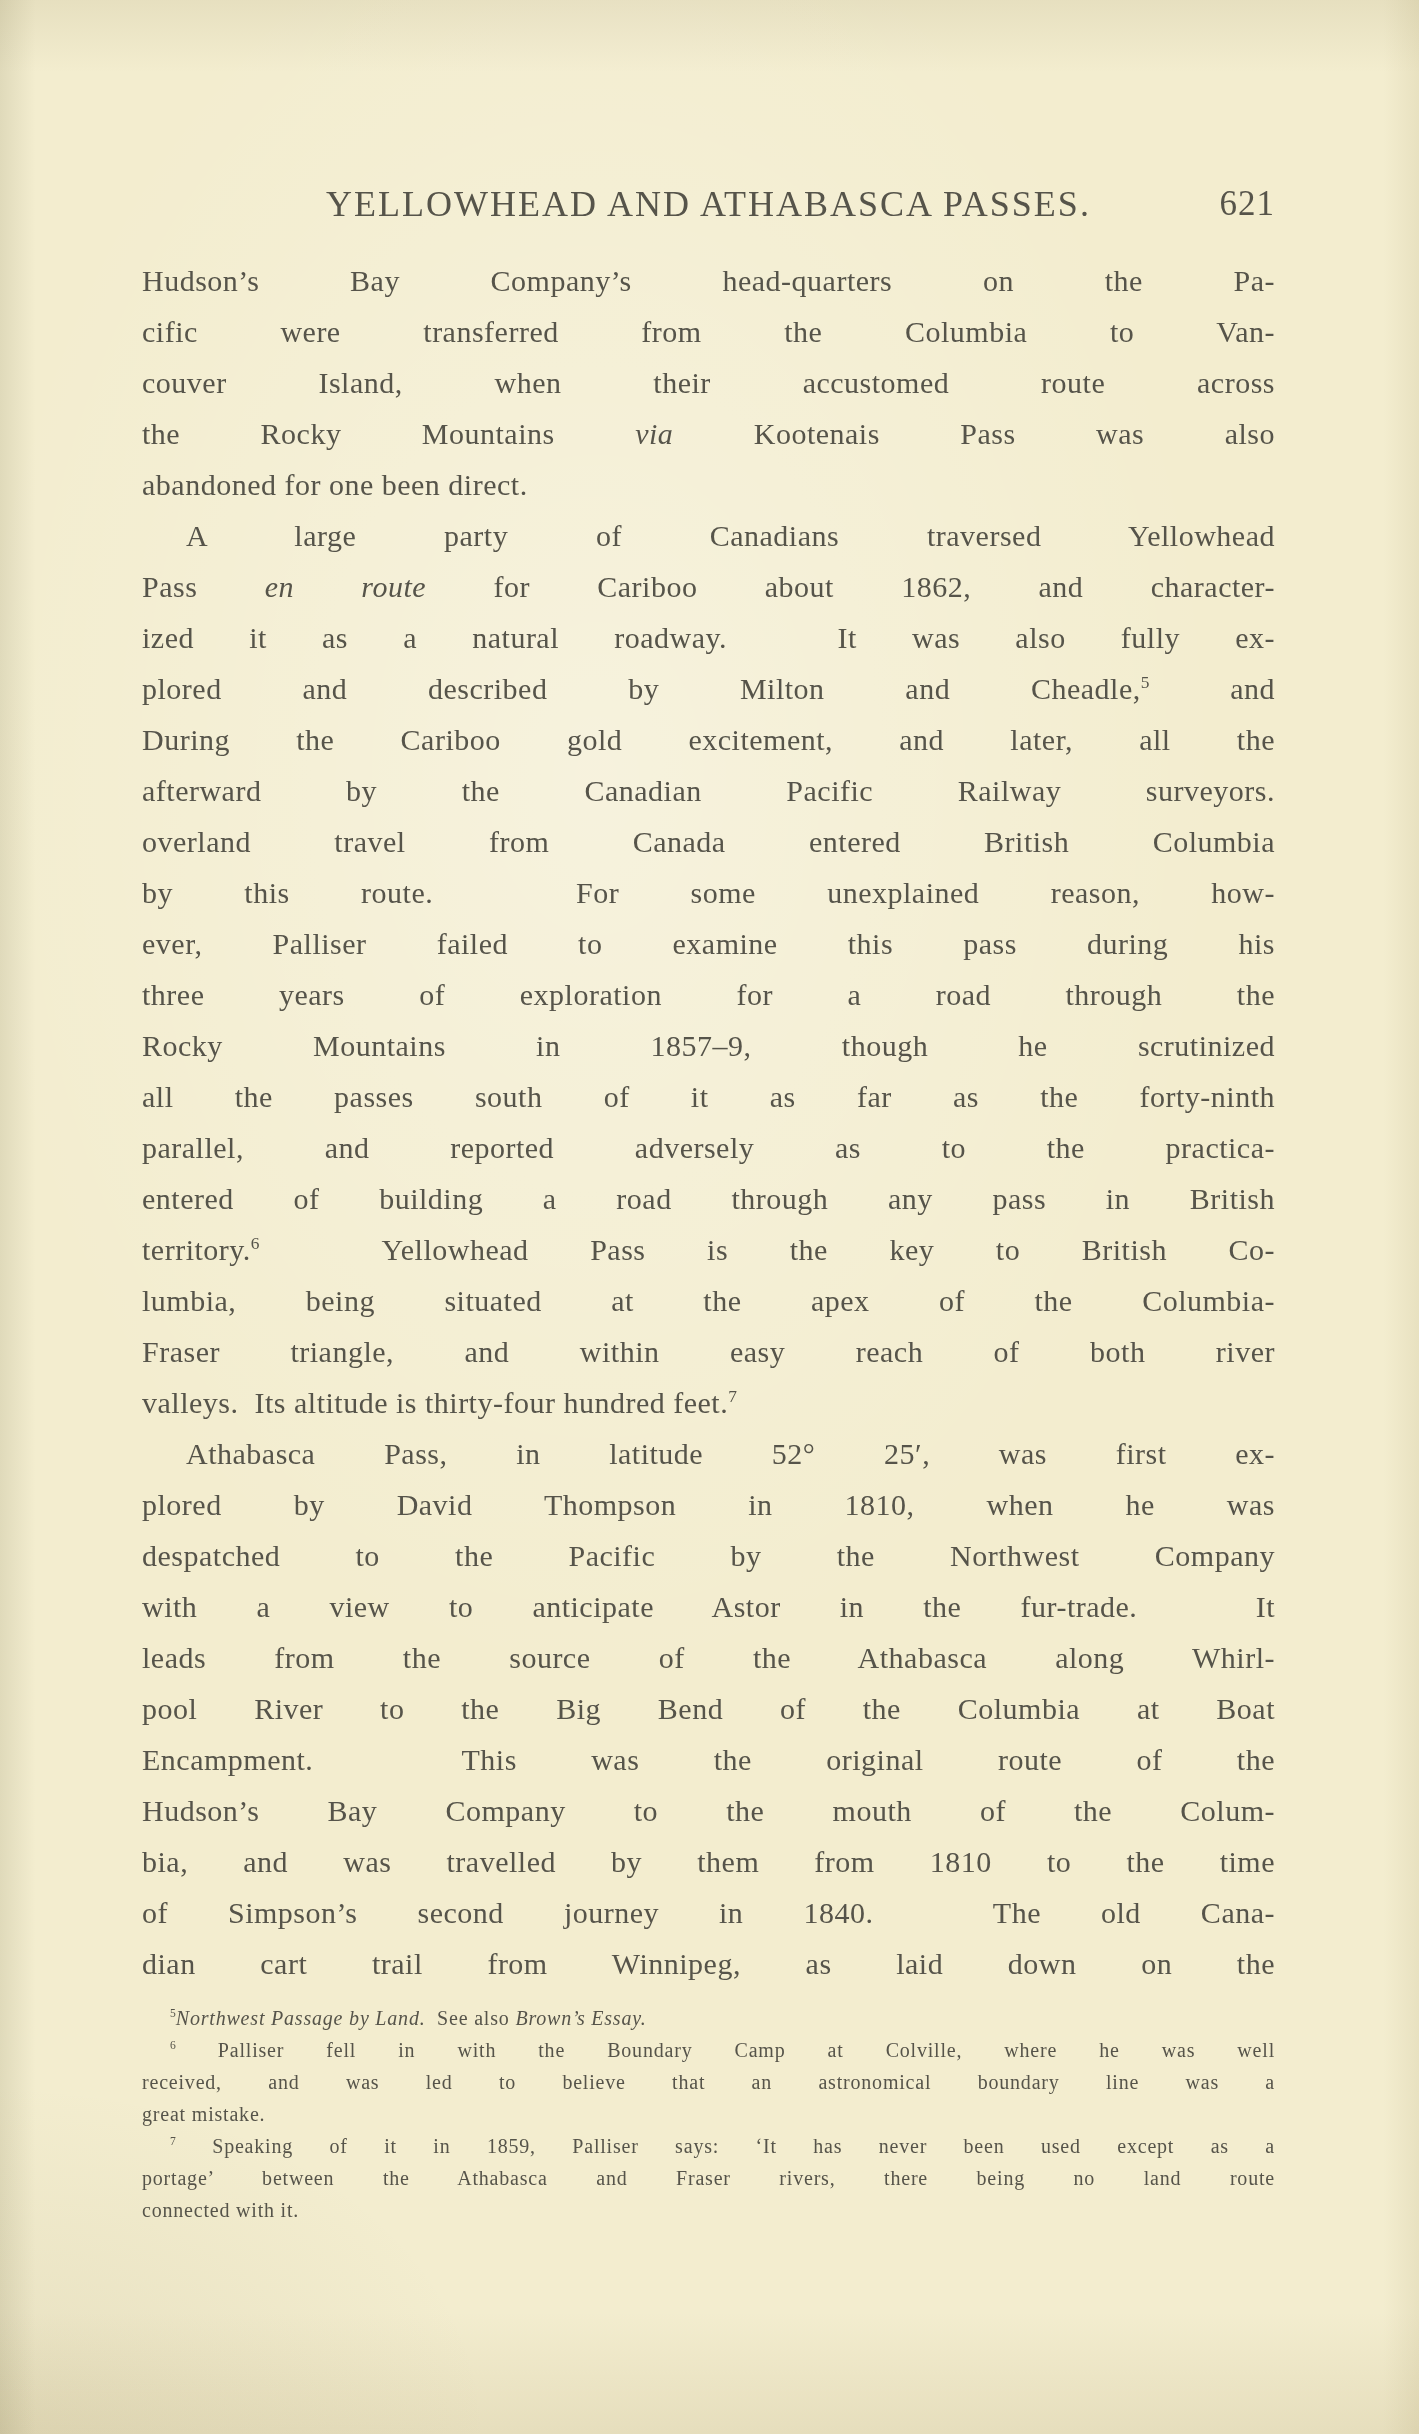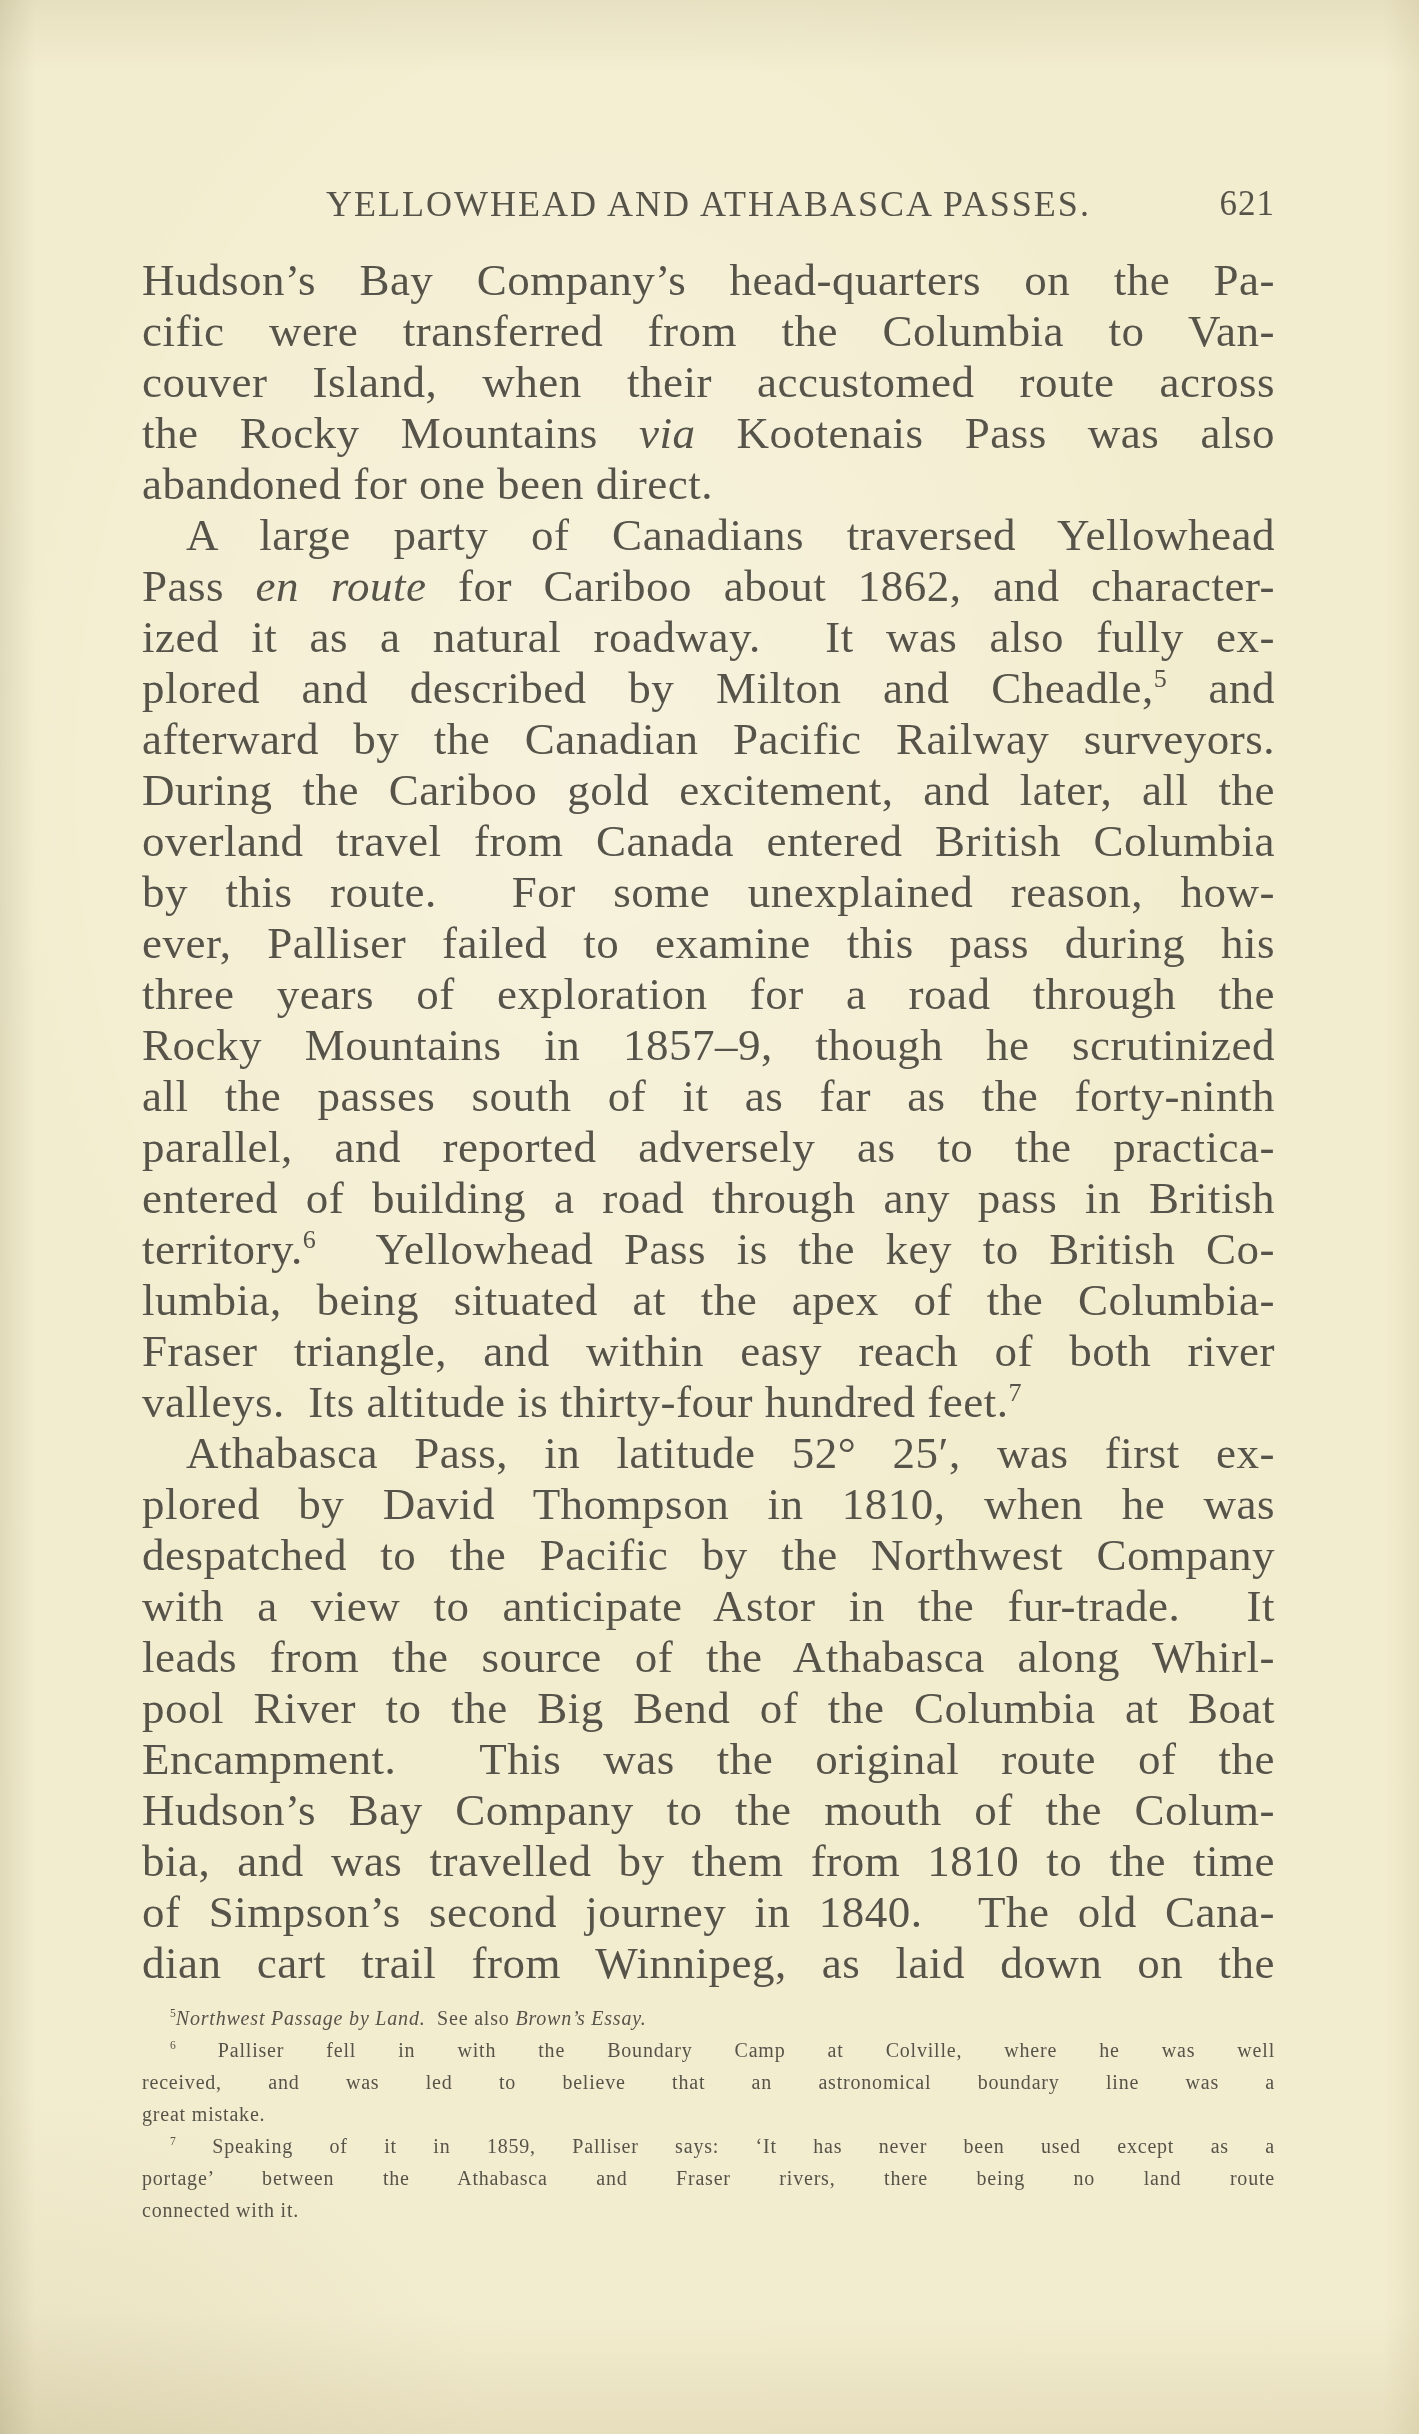--- a/index.html
+++ b/index.html
@@ -24,21 +24,21 @@
     text-align:center;
     font-size:36px;letter-spacing:2px;
     white-space:nowrap;
   }
   .page-number{
     position:absolute;right:0;top:1px;
     font-size:35px;letter-spacing:1px;
   }
   .body-text{
     position:absolute;left:142px;top:255px;width:1133px;
-    font-size:45px;line-height:51px;letter-spacing:0.5px;
+    font-size:30px;line-height:51px;letter-spacing:0.5px;
   }
   .footnotes{
     position:absolute;left:142px;top:2002px;width:1133px;
     font-size:20px;line-height:32px;letter-spacing:0.8px;
   }
   .line{
     text-align:justify;
     -moz-text-align-last:justify;
     text-align-last:justify;
     height:51px;overflow:hidden;
@@ -70,22 +70,22 @@
   <div class="body-text" id="body-lines">
       <div class="line"><span>Hudson’s Bay Company’s head-quarters on the Pa-</span></div>
       <div class="line"><span>cific were transferred from the Columbia to Van-</span></div>
       <div class="line"><span>couver Island, when their accustomed route across</span></div>
       <div class="line"><span>the Rocky Mountains </span><span class="it">via</span><span> Kootenais Pass was also</span></div>
       <div class="line nj"><span>abandoned for one been direct.</span></div>
       <div class="line ind"><span>A large party of Canadians traversed Yellowhead</span></div>
       <div class="line"><span>Pass </span><span class="it">en route</span><span> for Cariboo about 1862, and character-</span></div>
       <div class="line"><span>ized it as a natural roadway.&nbsp; It was also fully ex-</span></div>
       <div class="line"><span>plored and described by Milton and Cheadle,</span><span class="sup">5</span><span> and</span></div>
+      <div class="line"><span>During the Cariboo gold excitement, and later, all the</span></div>
       <div class="line"><span>afterward by the Canadian Pacific Railway surveyors.</span></div>
-      <div class="line"><span>During the Cariboo gold excitement, and later, all the</span></div>
       <div class="line"><span>overland travel from Canada entered British Columbia</span></div>
       <div class="line"><span>by this route.&nbsp; For some unexplained reason, how-</span></div>
       <div class="line"><span>ever, Palliser failed to examine this pass during his</span></div>
       <div class="line"><span>three years of exploration for a road through the</span></div>
       <div class="line"><span>Rocky Mountains in 1857–9, though he scrutinized</span></div>
       <div class="line"><span>all the passes south of it as far as the forty-ninth</span></div>
       <div class="line"><span>parallel, and reported adversely as to the practica-</span></div>
       <div class="line"><span>entered of building a road through any pass in British</span></div>
       <div class="line"><span>territory.</span><span class="sup">6</span><span>&nbsp; Yellowhead Pass is the key to British Co-</span></div>
       <div class="line"><span>lumbia, being situated at the apex of the Columbia-</span></div>

